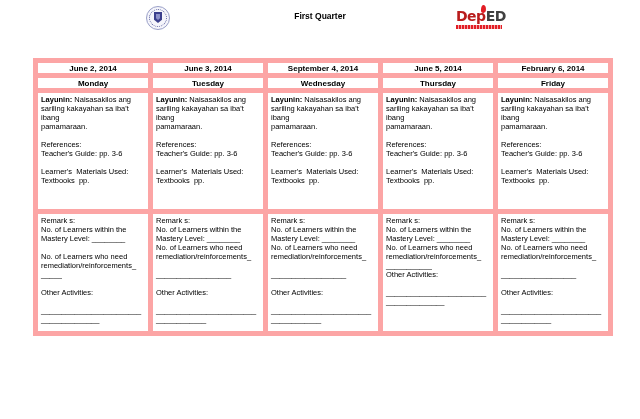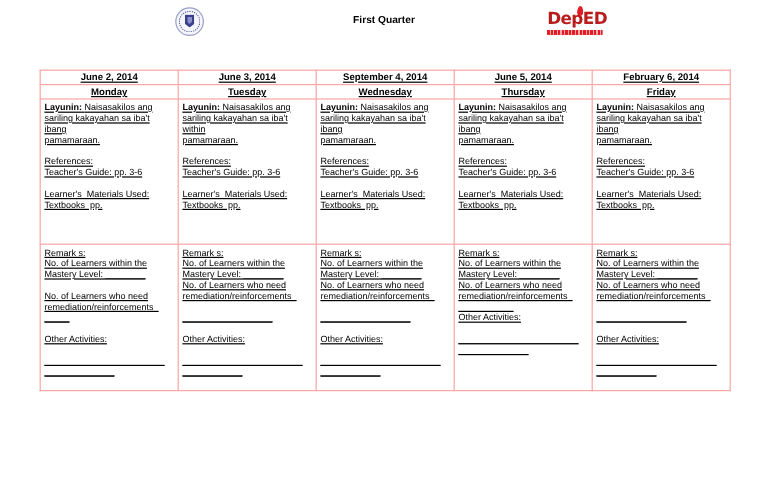--- a/index.html
+++ b/index.html
@@ -24,37 +24,37 @@
     position:absolute;left:7px;top:5px;width:8px;height:11px;background:#3b3f8c;
     clip-path:polygon(0 0,100% 0,100% 70%,50% 100%,0 70%);
   }
   .seal-emblem-inner{
     position:absolute;left:9px;top:7px;width:4px;height:6px;background:#8d91c9;
     clip-path:polygon(0 0,100% 0,100% 70%,50% 100%,0 70%);
   }
   .deped{position:absolute;left:456px;top:9px;width:50px;height:27px;}
   .deped-text{font-size:14px;font-weight:bold;line-height:15px;font-family:"DejaVu Sans",sans-serif;letter-spacing:-0.5px;}
   .deped-dep{color:#b91c1c;}
-  .deped-ed{color:#b91c1c;}
+  .deped-ed{color:#404040;}
   .deped-flame{
     position:absolute;left:25px;top:-4px;width:5px;height:8px;background:#e21d25;
     border-radius:50% 50% 50% 50% / 65% 65% 35% 35%;transform:rotate(3deg);
   }
   .deped-banner{
     width:46px;height:4px;margin-top:1px;background:#e21d25;
     background-image:repeating-linear-gradient(90deg,#e21d25 0 2px,#f4a9ab 2px 3px);
   }
   
   table.logtable{
     position:absolute;left:33px;top:58px;width:575px;
     border-collapse:collapse;table-layout:fixed;
   }
   .logtable col{width:115px;}
   .logtable th,.logtable td{
-    border:1px solid #fca5a5;padding:0 3px;vertical-align:top;box-sizing:border-box;text-decoration:underline;
+    border:5px solid #fca5a5;padding:0 3px;vertical-align:top;box-sizing:border-box;
   }
   .logtable th{font-size:8px;font-weight:bold;text-align:center;height:12px;padding-top:1px;}
   .logtable td{font-size:7.5px;line-height:9px;}
   tr.lesson-row td{height:121px;padding-top:2px;}
   tr.remarks-row td{height:122px;padding-top:2px;}
   .pre{white-space:pre-wrap;}
   .para{margin:0;}
   .para.gap{margin-top:9px;}
   .layunin-label{font-weight:bold;}
 </style>
@@ -107,21 +107,21 @@
 ibang
 pamamaraan.</span></div>
       <div class="para gap pre">References:
 Teacher's Guide: pp. 3-6</div>
       <div class="para gap pre">Learner's  Materials Used:
 Textbooks  pp.</div>
     </td>
     <td>
       <div class="para"><span class="layunin-label">Layunin:</span> <span class="pre">Naisasakilos ang
 sariling kakayahan sa iba't
-within
+ibang
 pamamaraan.</span></div>
       <div class="para gap pre">References:
 Teacher's Guide: pp. 3-6</div>
       <div class="para gap pre">Learner's  Materials Used:
 Textbooks  pp.</div>
     </td>
     <td>
       <div class="para"><span class="layunin-label">Layunin:</span> <span class="pre">Naisasakilos ang
 sariling kakayahan sa iba't
 ibang

